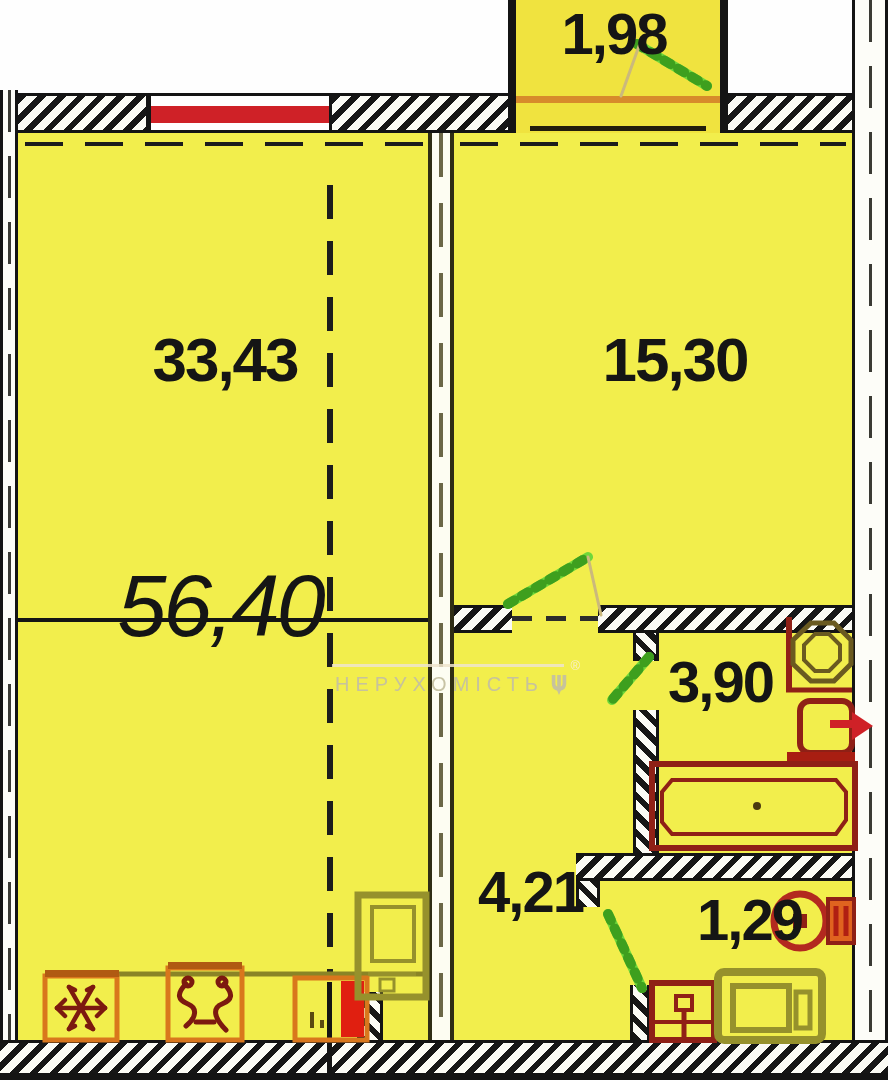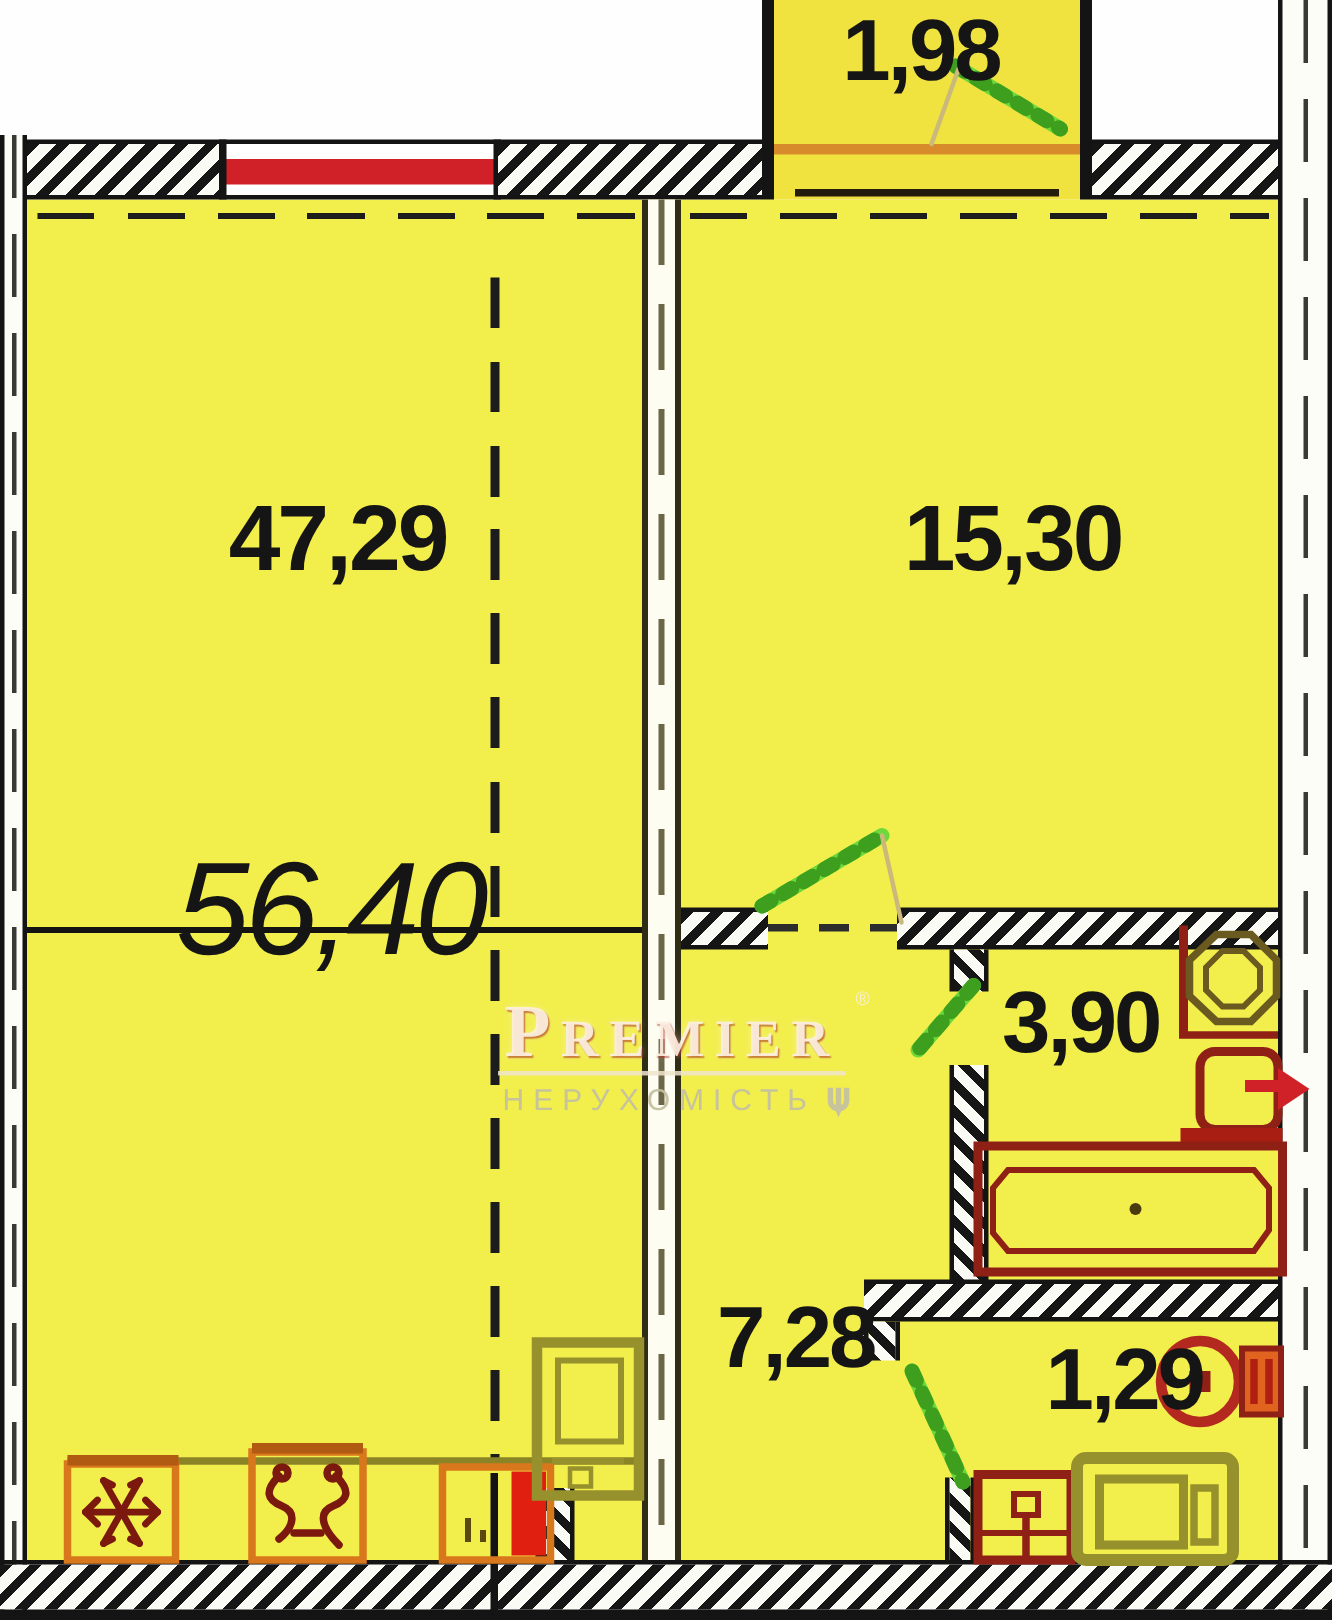--- a/index.html
+++ b/index.html
@@ -163,29 +163,28 @@
     <rect x="676" y="996" width="16" height="14" fill="none" stroke="#8f2016" stroke-width="4"></rect>
     <line x1="684" y1="1010" x2="684" y2="1040" stroke="#8f2016" stroke-width="5"></line>
     <line x1="652" y1="1022" x2="714" y2="1022" stroke="#8f2016" stroke-width="4"></line>
 
     <rect x="718" y="972" width="104" height="68" rx="6" fill="none" stroke="#96912c" stroke-width="8"></rect>
     <rect x="733" y="986" width="56" height="44" fill="none" stroke="#96912c" stroke-width="6"></rect>
     <rect x="796" y="992" width="14" height="36" fill="none" stroke="#96912c" stroke-width="5"></rect>
   </svg>
 
   <div class="abs lbl" style="left:514px;top:4px;width:200px;">1,98</div>
-  <div class="abs lbl" style="left:75px;top:327px;width:300px;font-size:62px;">47,29</div>
+  <div class="abs lbl" style="left:75px;top:327px;width:300px;font-size:62px;">33,43</div>
   <div class="abs lbl" style="left:530px;top:327px;width:290px;font-size:62px;text-align:center;">15,30</div>
   <div class="abs lbl lbl-total" style="left:55px;top:560px;width:330px;">56,40</div>
   <div class="abs lbl" style="left:638px;top:652px;width:165px;">3,90</div>
-  <div class="abs lbl" style="left:448px;top:862px;width:165px;">7,28</div>
+  <div class="abs lbl" style="left:448px;top:862px;width:165px;">4,21</div>
   <div class="abs lbl" style="left:662px;top:890px;width:175px;">1,29</div>
 
   <div id="wm" class="abs" style="left:328px;top:662px;width:240px;">
-    <div class="brand" style="position:relative;">Premier</div>
     <span class="tm">®</span>
     <div class="rule"></div>
     <div class="sub">
       <span>НЕРУХОМІСТЬ</span>
       <svg width="18" height="22" viewBox="0 0 20 24">
         <path fill="rgba(196,192,160,0.95)" d="M2 1 v10 a8 8 0 0 0 6 7.5 L10 23 l2 -4.5 A8 8 0 0 0 18 11 V1 h-4 v10 a4 4 0 0 1 -2 3 V1 h-4 v13 a4 4 0 0 1 -2 -3 V1 z"></path>
       </svg>
     </div>
   </div>
 

